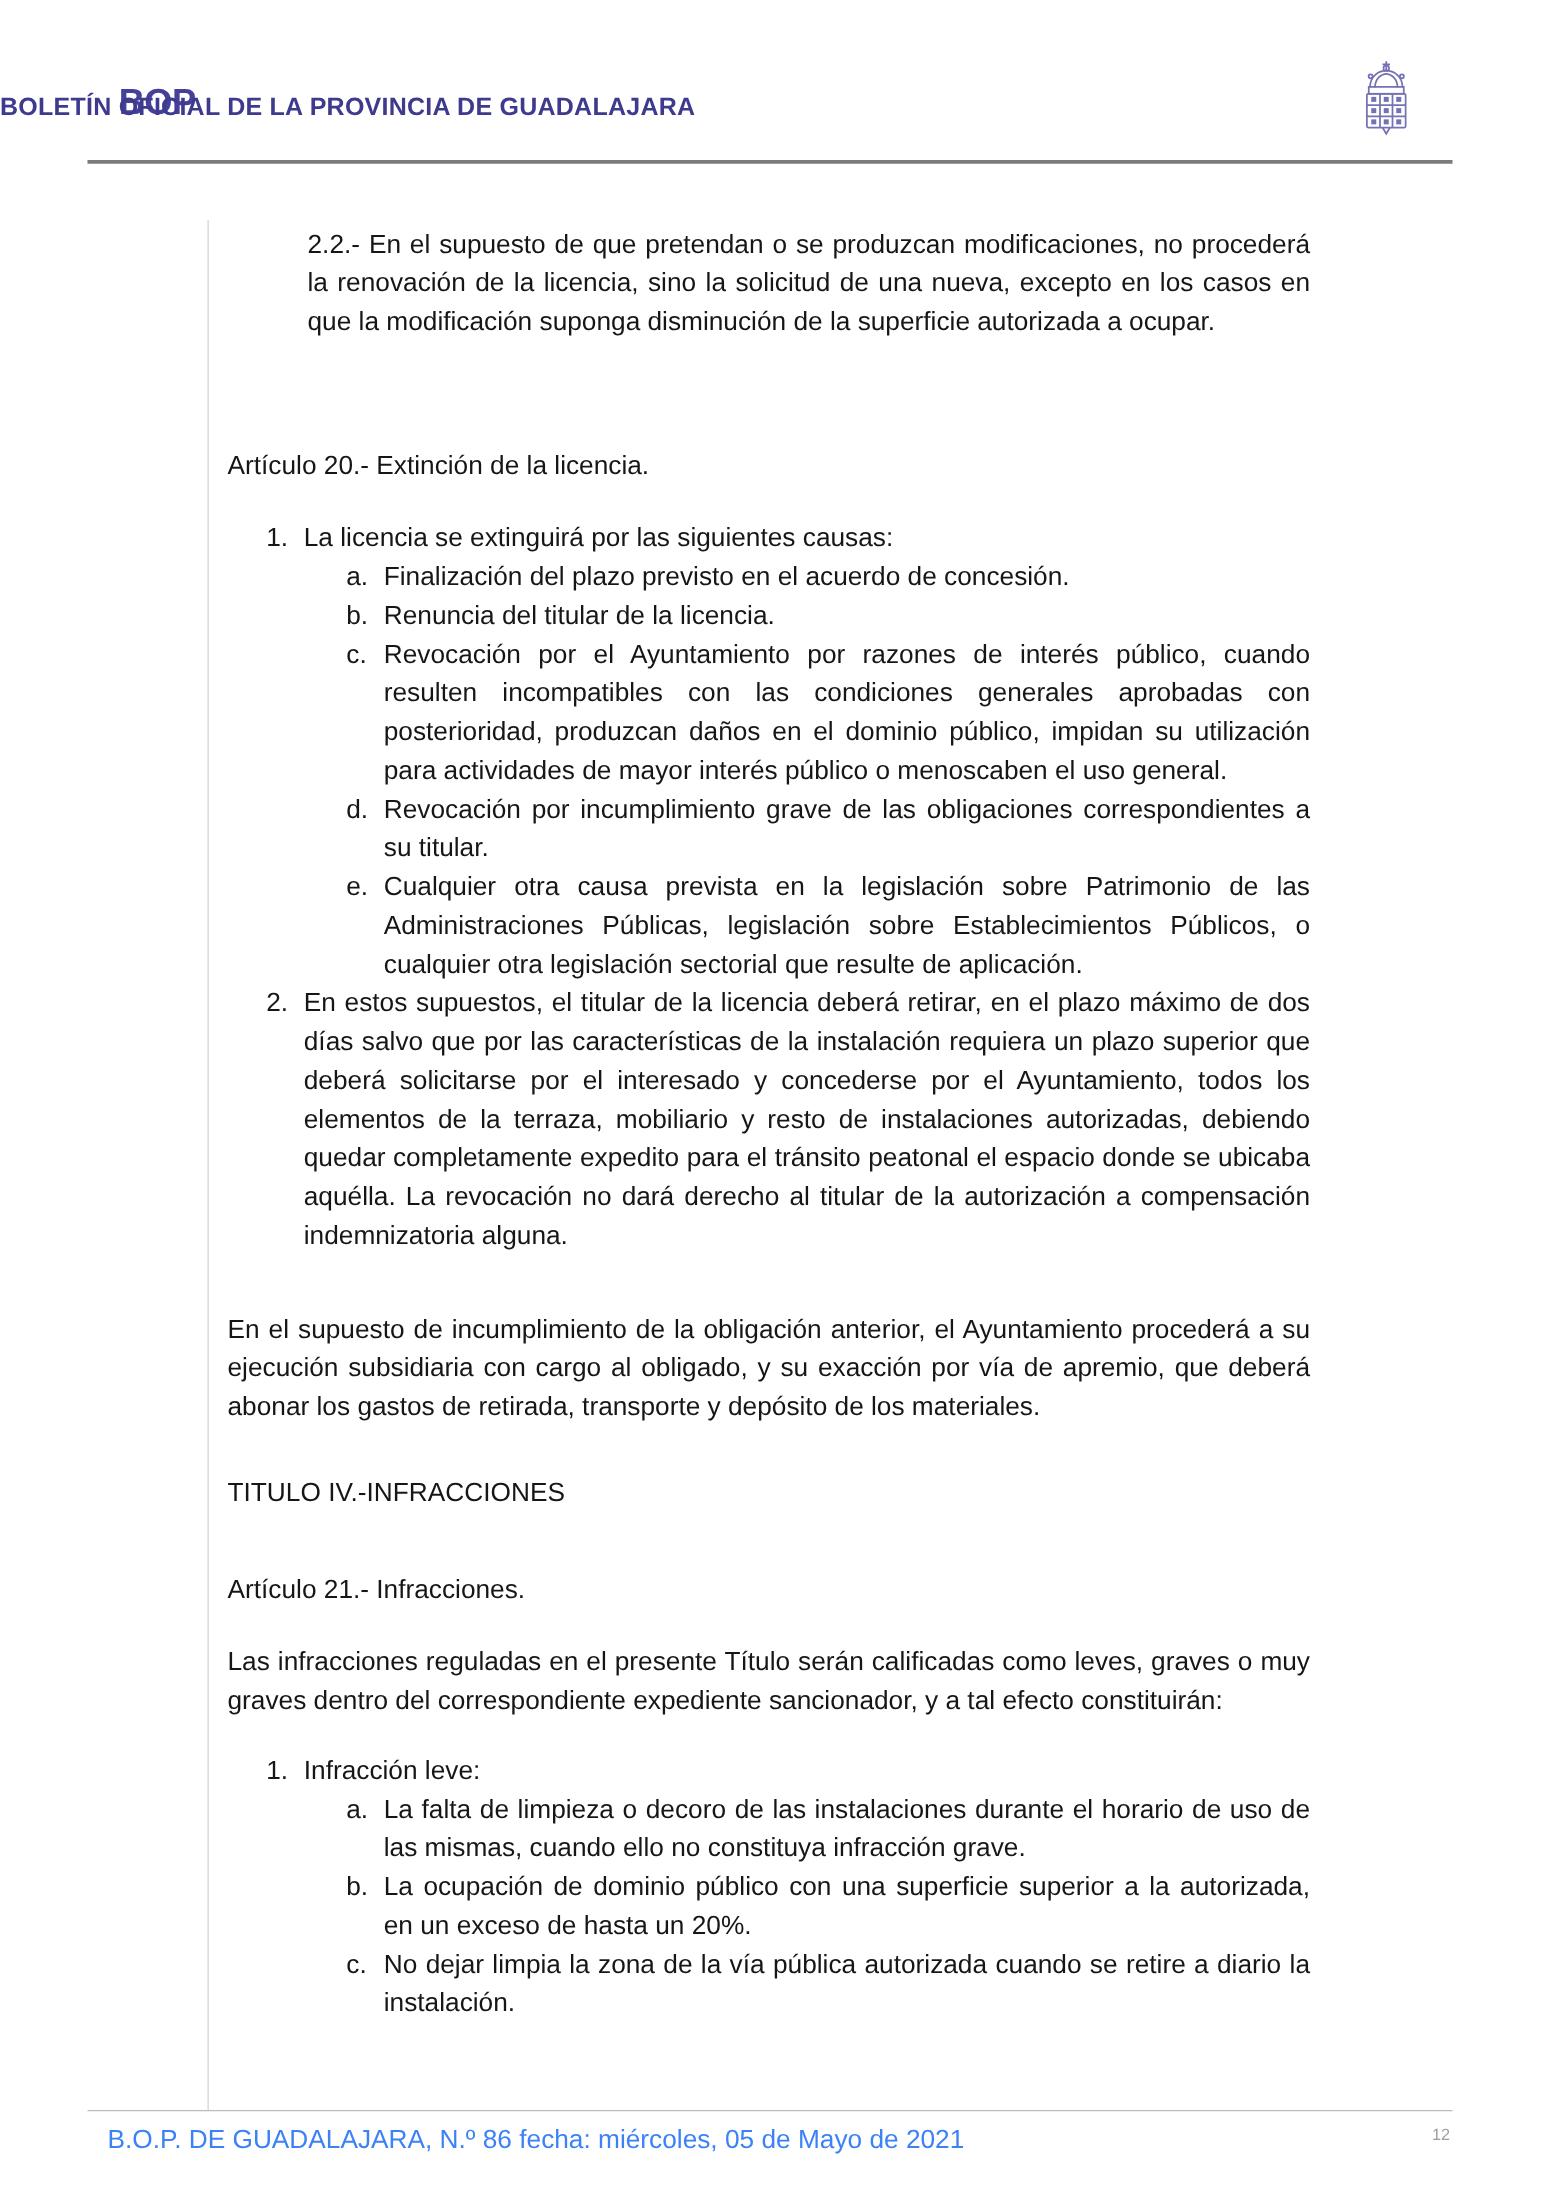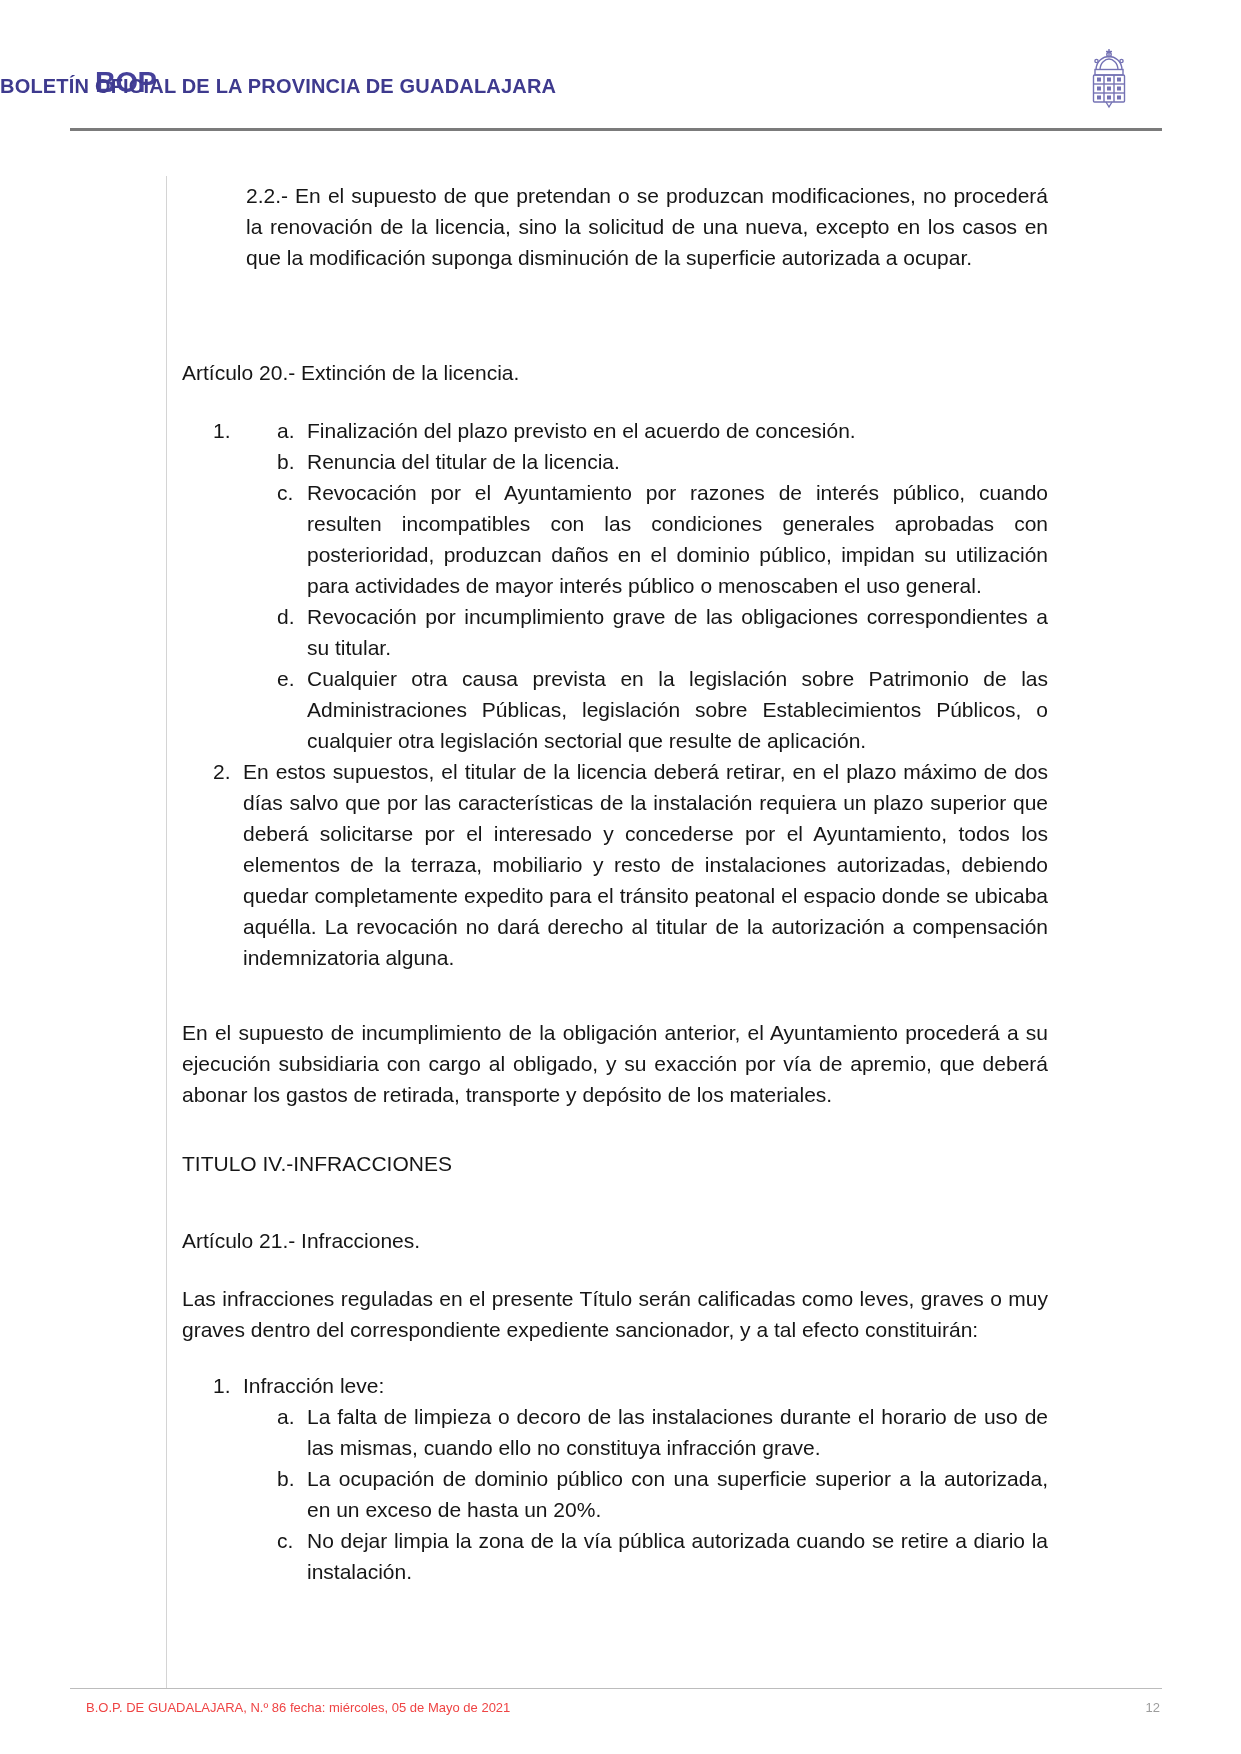--- a/index.html
+++ b/index.html
@@ -55,21 +55,21 @@
   .intro-para { margin-top:27px; }
   .list-block-2 { margin-top:25px; }
 
   
   .footer-rule {
     position:absolute; left:70px; top:1688px;
     width:1092px; height:1px; background:#bcbcbc;
   }
   .footer-text {
     position:absolute; left:86px; top:1700px;
-    font-size:13px; color:#ef4444;
+    font-size:21px; color:#3b82f6;
   }
   .page-num {
     position:absolute; right:81px; top:1700px;
     font-size:13px; color:#9d9d9d;
   }
 </style>
 </head>
 <body>
 
 <div class="page">
@@ -117,20 +117,21 @@
 
     <p class="p-22">2.2.- En el supuesto de que pretendan o se produzcan modificaciones, no procederá la renovación de la licencia, sino la solicitud de una nueva, excepto en  los casos en que la modificación suponga disminución de la superficie autorizada a ocupar.</p>
 
     <p class="art-heading">Artículo 20.- Extinción de la licencia.</p>
 
     <div class="list-block">
 
       <div class="li1">
         <span class="m1">1.</span>
         <div class="b1">
+          <div>La licencia se extinguirá por las siguientes causas:</div>
 
           <div class="li2">
             <span class="m2">a.</span>
             <div class="b2">Finalización del plazo previsto en el acuerdo de concesión.</div>
           </div>
           <div class="li2">
             <span class="m2">b.</span>
             <div class="b2">Renuncia del titular de la licencia.</div>
           </div>
           <div class="li2">

